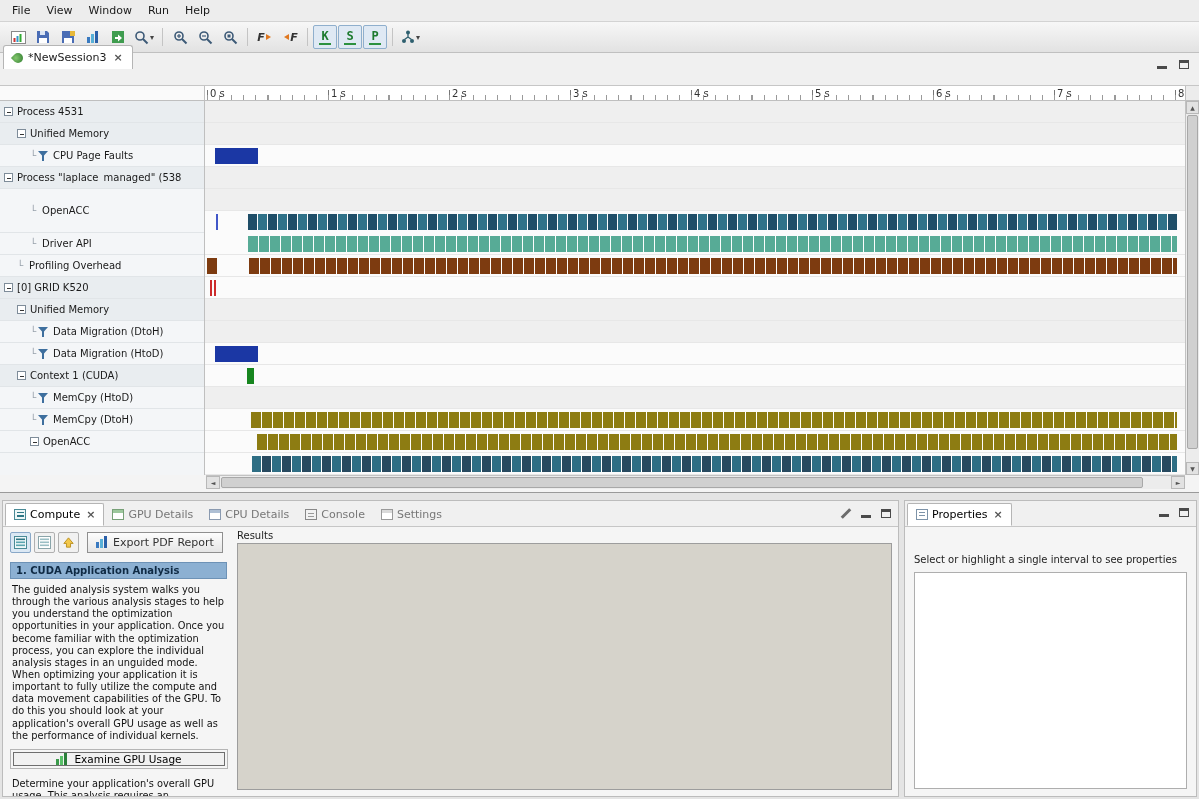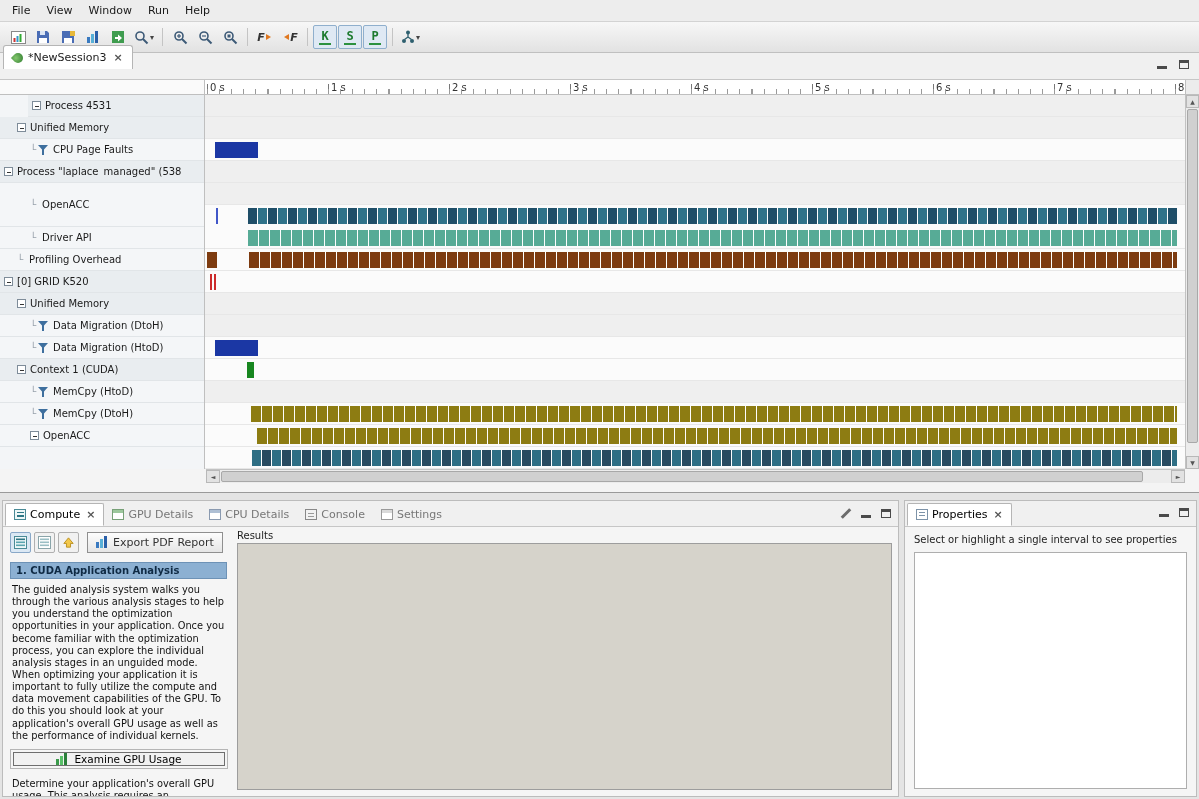--- a/index.html
+++ b/index.html
@@ -14,21 +14,21 @@
   
   .toolbar { height:31px; flex:none; display:flex; align-items:center; gap:1px; padding:0 6px; background:linear-gradient(#f7f7f7,#e2e2e2); border-bottom:1px solid #c0c0c0; }
   .tb { height:24px; min-width:24px; display:flex; align-items:center; justify-content:center; border:1px solid transparent; border-radius:2px; padding:0 2px; }
   .tb.toggled { background:#dfe9f4; border-color:#8fafcd; }
   .tsep { width:1px; height:18px; background:#c4c4c4; margin:0 4px; }
   .dd { font-size:8px; color:#444; margin-left:1px; }
   .kletter { font-weight:bold; color:#1c7a2e; font-size:12px; font-family:"DejaVu Sans Mono",monospace; border-bottom:2px solid #2d9140; line-height:14px; padding:0 2px; }
 
   
   .editor { height:440px; flex:none; background:#f4f4f4; border-bottom:1px solid #9a9a9a; display:flex; flex-direction:column; }
-  .session-tabbar { height:27px; flex:none; background:#f0f0f0; border-bottom:1px solid #c6c6c6; display:flex; align-items:flex-end; padding:10px 3px; position:relative; }
+  .session-tabbar { height:27px; flex:none; background:#f0f0f0; border-bottom:1px solid #c6c6c6; display:flex; align-items:flex-end; padding:16px 3px; position:relative; }
   .session-tab { height:24px; display:flex; align-items:center; gap:5px; background:#fff; border:1px solid #b5b5b5; border-bottom:none; border-radius:3px 3px 0 0; padding:0 9px; }
   .leaf-icon { width:10px; height:10px; background:radial-gradient(circle at 35% 35%, #84c76e, #2d7a2d); border-radius:0 50% 50% 50%; transform:rotate(-45deg); }
   .tab-close { color:#555; font-size:11px; font-weight:bold; margin-left:2px; }
   .view-actions { position:absolute; right:10px; top:7px; display:flex; gap:12px; align-items:center; }
   .min-icon { width:10px; height:9px; border-bottom:3px solid #4a4a4a; }
   .max-icon { width:10px; height:9px; border:1px solid #4a4a4a; border-top:3px solid #4a4a4a; }
 
   .timeline-head { height:15px; flex:none; display:flex; background:#fff; border-bottom:1px solid #bfbfbf; }
   .tree-head { width:205px; flex:none; border-right:1px solid #bfbfbf; background:#fafafa; }
   .ruler { position:relative; flex:1; overflow:hidden; background:#fff; }
@@ -63,21 +63,21 @@
 
   .hscroll-row { height:14px; flex:none; display:flex; margin-left:206px; margin-right:14px; background:#ececec; border-top:1px solid #c2c2c2; }
   .hsbtn { width:14px; flex:none; display:flex; align-items:center; justify-content:center; font-size:6px; color:#555; background:#e2e2e2; border:1px solid #b8b8b8; }
   .htrack { flex:1; position:relative; }
   .hthumb { position:absolute; top:1px; bottom:1px; left:1px; width:97%; background:#d0d0d0; border:1px solid #a8a8a8; border-radius:2px; }
 
   
   .bottom { flex:1; display:flex; gap:5px; padding:7px 2px 2px 2px; background:#e4e4e4; overflow:hidden; }
   .panel { background:#f5f5f5; border:1px solid #bcbcbc; display:flex; flex-direction:column; overflow:hidden; }
   .analysis-panel { width:897px; flex:none; }
-  .properties-panel { flex:1; }
+  .properties-panel { flex:1;gap:20px; }
   .btabbar { height:26px; flex:none; display:flex; align-items:flex-end; background:#f0f0f0; border-bottom:1px solid #c6c6c6; padding:0 2px; position:relative; }
   .btab { height:23px; display:flex; align-items:center; gap:4px; padding:0 8px; color:#777; font-size:11px; }
   .btab.active { background:#fff; border:1px solid #b5b5b5; border-bottom:1px solid #fff; border-radius:2px 2px 0 0; color:#000; }
   .btab-actions { position:absolute; right:7px; top:7px; display:flex; gap:10px; align-items:center; }
 
   .ti { width:12px; height:11px; flex:none; position:relative; }
   .ti-analysis { border:1px solid #4a8a96; background:#eef7f8; }
   .ti-analysis::after { content:''; position:absolute; left:1.5px; right:1.5px; top:2px; height:6px;
     background:repeating-linear-gradient(#2e7785 0 1.5px, transparent 1.5px 3.5px); }
   .ti-table-green { border:1px solid #77a077; background:linear-gradient(#9cc79c 0 3px,#fff 3px); }
@@ -266,21 +266,21 @@
           </div>
           <div class="rtick" style="left: 970px;">
             <span class="rlabel">8</span>
           </div>
         </div>
       <div class="ruler-corner"></div>
     </div>
 
     <div class="timeline-body">
       <div class="tree">
-          <div class="tree-row group" style="height: 22px; margin-left: 28px;">
+          <div class="tree-row group" style="height: 22px;">
             <span class="tpad" style="width: 4px;"></span>
             <span class="cbox"></span>
             <span class="tlabel">Process 4531</span>
           </div>
           <div class="tree-row group" style="height: 22px;">
             <span class="tpad" style="width: 17px;"></span>
             <span class="cbox"></span>
             <span class="tlabel">Unified Memory</span>
           </div>
           <div class="tree-row" style="height: 22px;">

